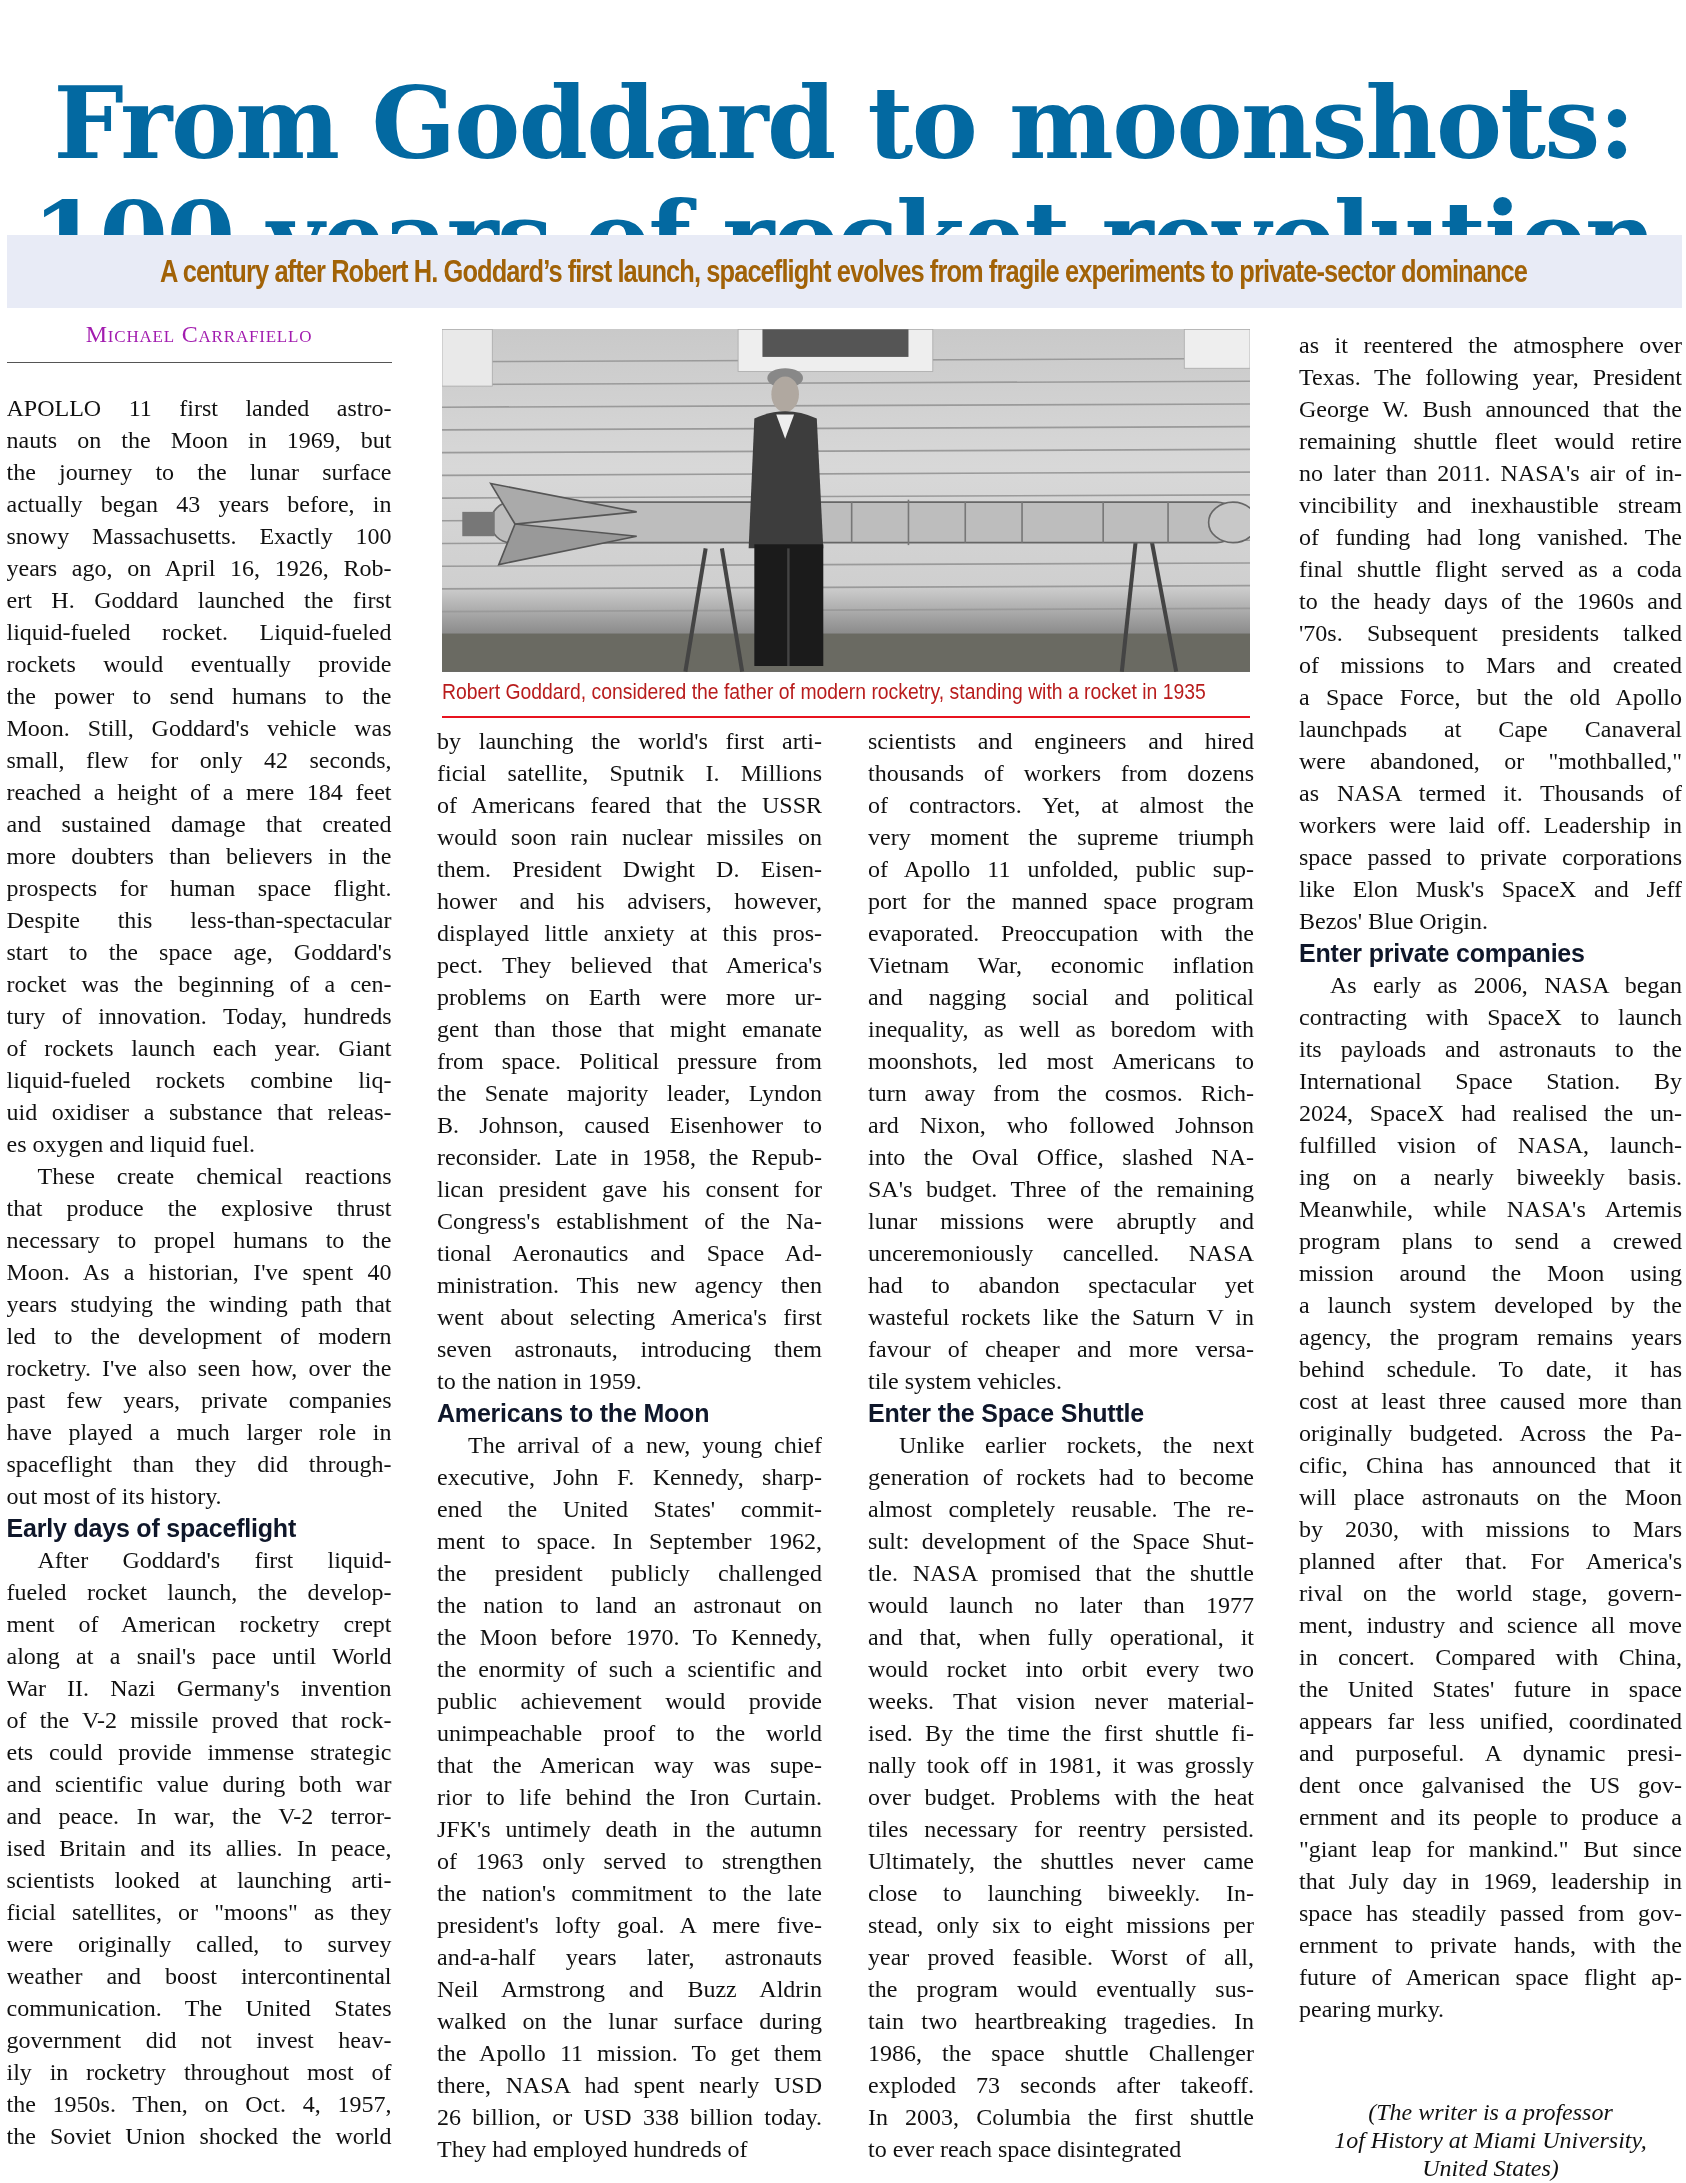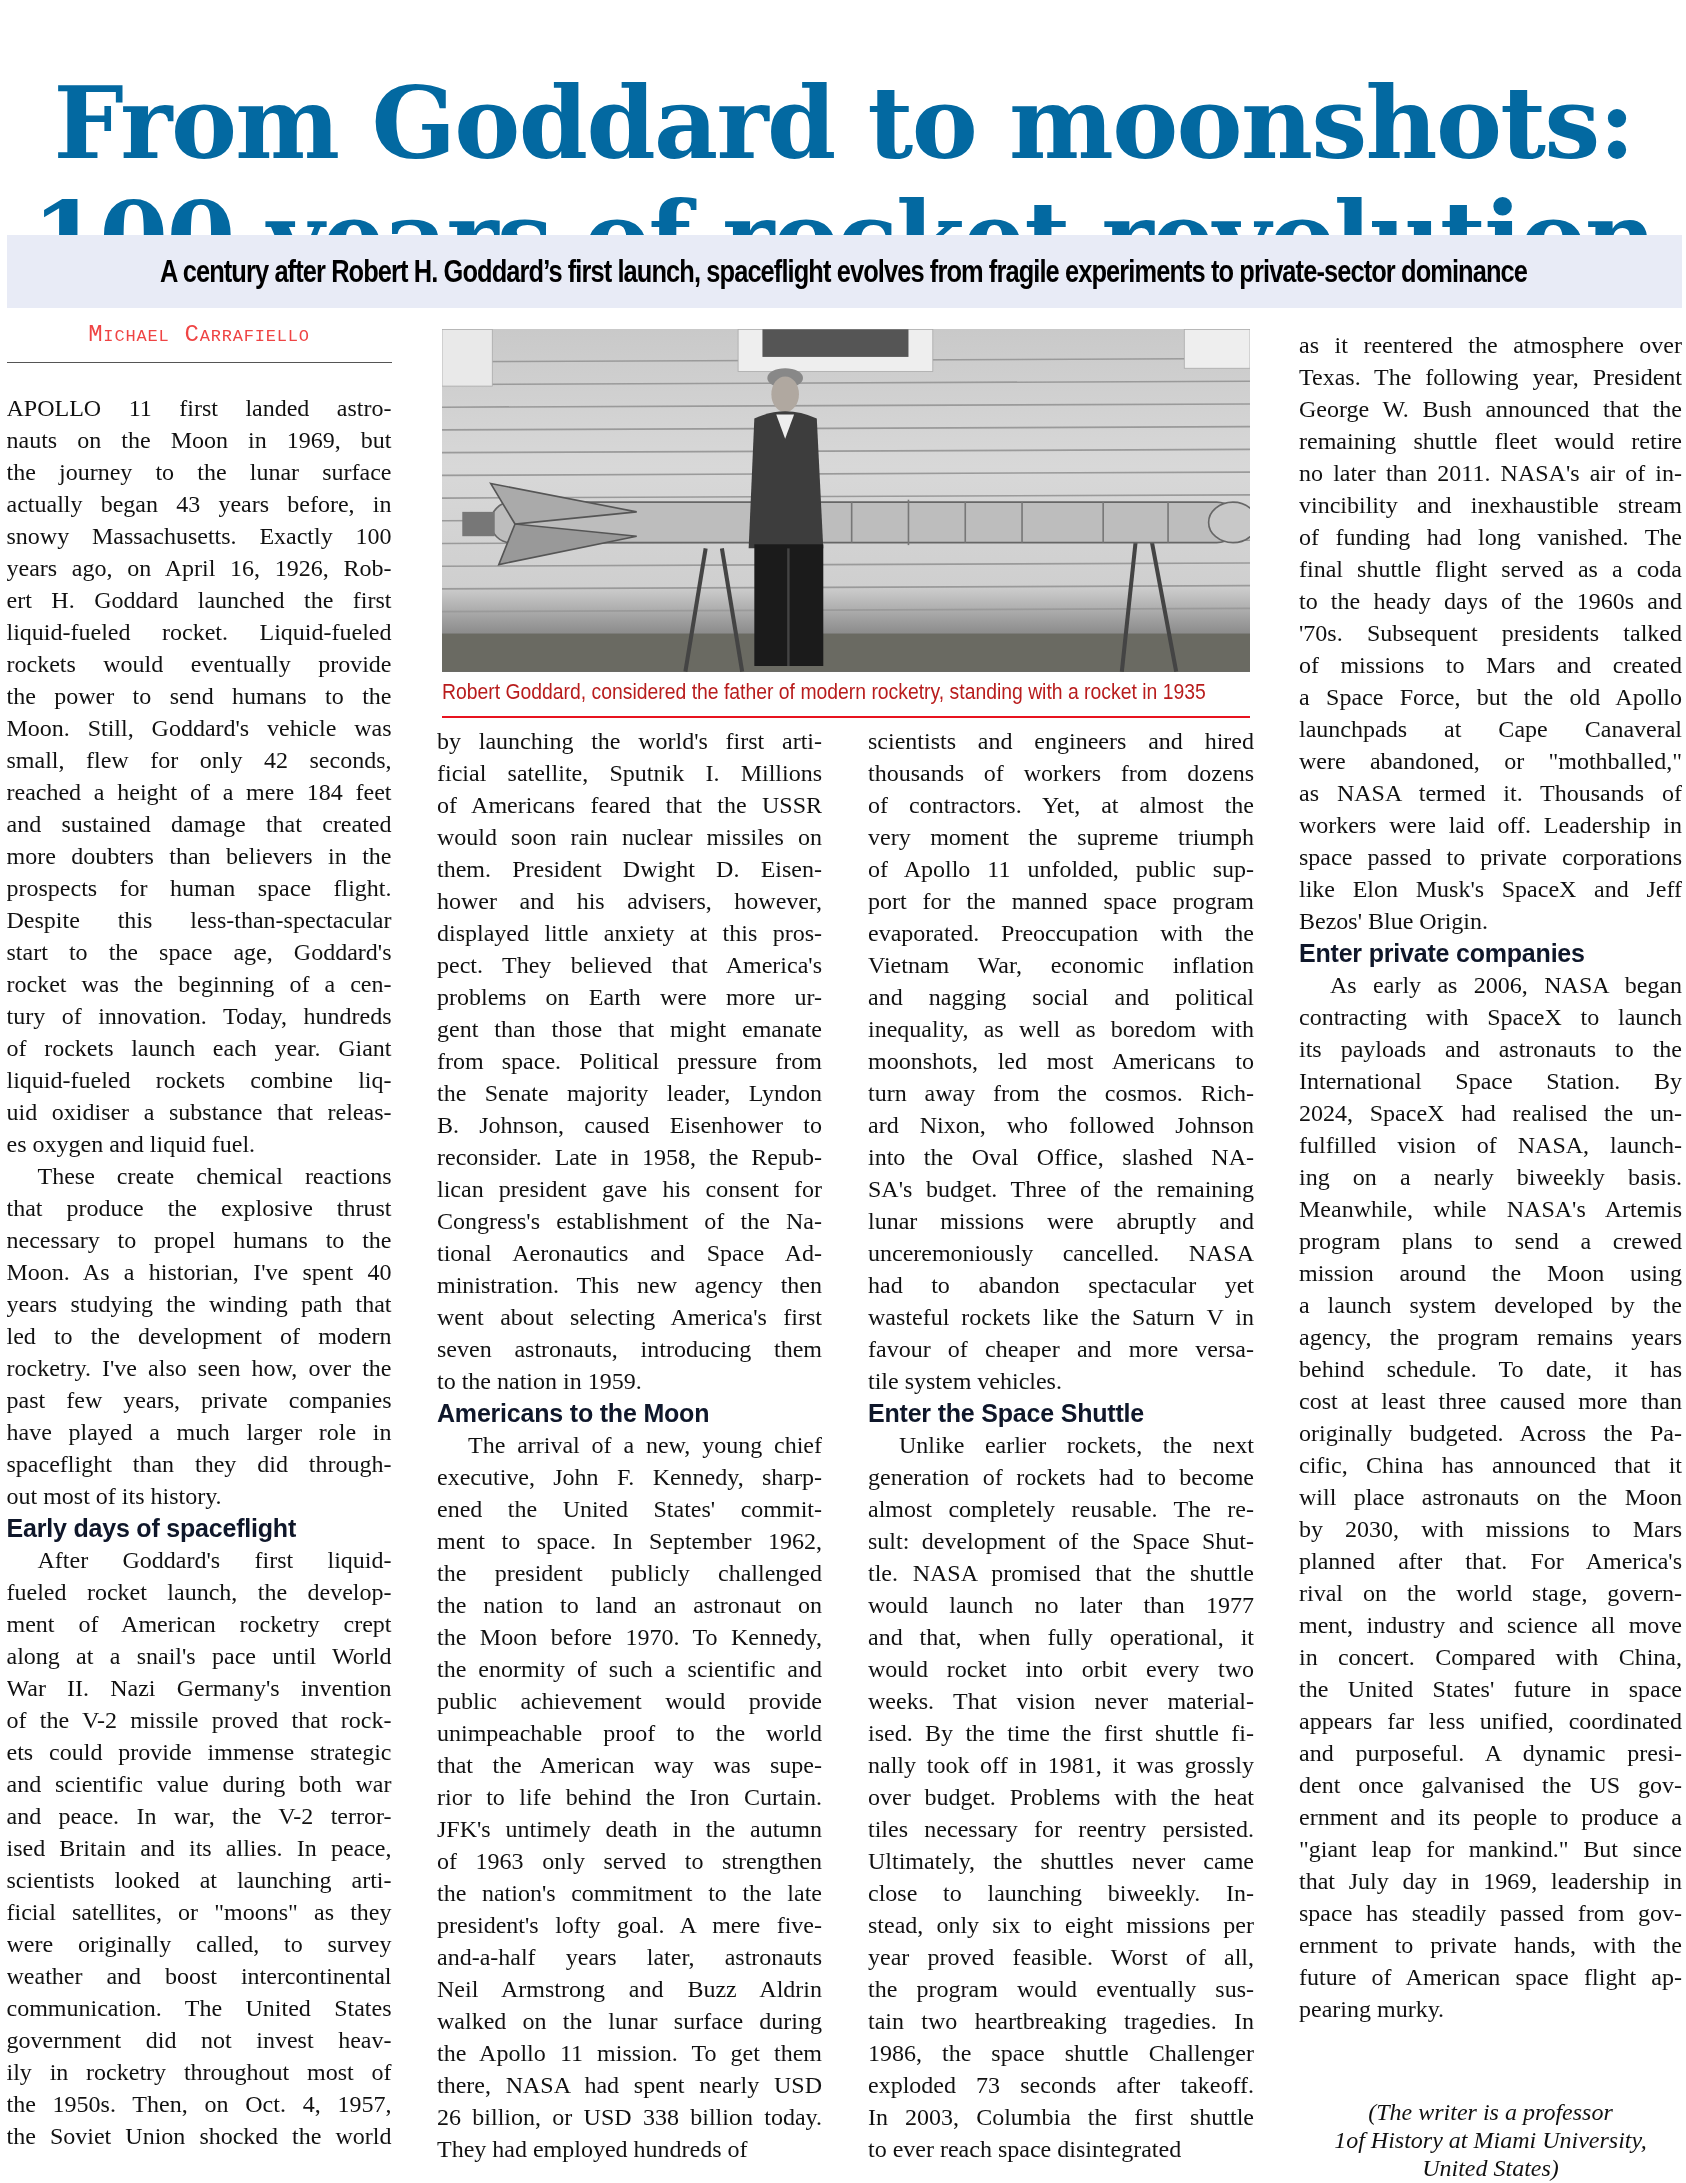--- a/index.html
+++ b/index.html
@@ -7,29 +7,29 @@
   .headline {
     position:absolute; left:0; width:1687px; text-align:center;
     font-family:"DejaVu Serif", serif; font-weight:bold; color:#0369a1;
     font-size:99px; letter-spacing:-1.6px; white-space:nowrap;
   }
   .hl1 { top:0px; line-height:114px; }
   .hl2 { top:115px; line-height:114px; }
   .subhead {
     position:absolute; left:6.5px; top:235px; width:1675px; height:73px;
     background:#e8ebf6;
-    font-family:"Liberation Sans", sans-serif; font-weight:bold; color:#000000;
+    font-family:"Liberation Sans", sans-serif; font-weight:bold; color:#a16207;
     font-size:31px; line-height:73px; text-align:center; white-space:nowrap;
     letter-spacing:-1.1px; transform-origin:center; 
   }
   .subhead span { display:inline-block; transform:scaleX(0.82); transform-origin:center; }
   .byline {
     position:absolute; left:6.5px; top:321px; width:385px; text-align:center;
-    font-family:Liberation Mono, monospace; font-size:24px; font-variant:small-caps;
-    letter-spacing:0.8px; color:#ef4444;
+    font-family:Liberation Serif, serif; font-size:24px; font-variant:small-caps;
+    letter-spacing:0.8px; color:#a21caf;
   }
   .byline-rule { position:absolute; left:6.5px; top:362px; width:385px; height:0; border-top:1.6px solid #555; }
   .col { position:absolute; font-family:"Liberation Serif", serif; font-size:24px; color:#111; }
   .line { height:32px; line-height:32px; white-space:nowrap; text-align:justify; text-align-last:justify; overflow:hidden; }
   .line.last { text-align-last:left; }
   .line.indent { padding-left:31px; }
   .sec { font-family:"Liberation Sans", sans-serif; font-weight:bold; color:#0f172a; font-size:25px; height:32px; line-height:32px; white-space:nowrap; letter-spacing:-0.2px; }
   .photo {
     position:absolute; left:442px; top:329px; width:808px; height:343px; overflow:hidden;
     background:linear-gradient(180deg,#c9c9c9 0%,#d8d8d8 40%,#cfcfcf 75%,#8f8f8f 88%,#6e6e6e 100%);

